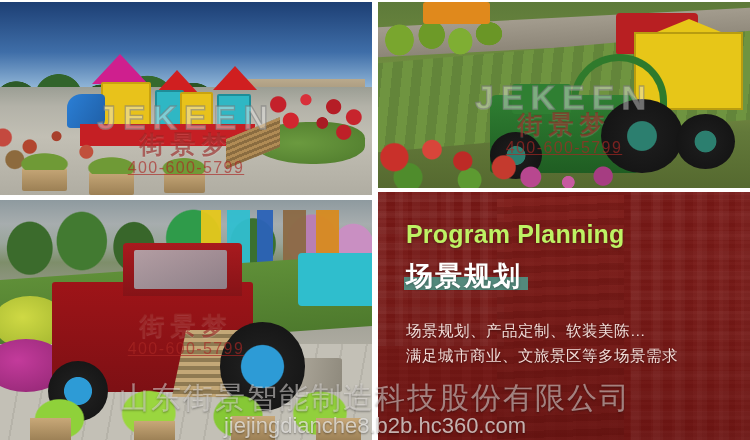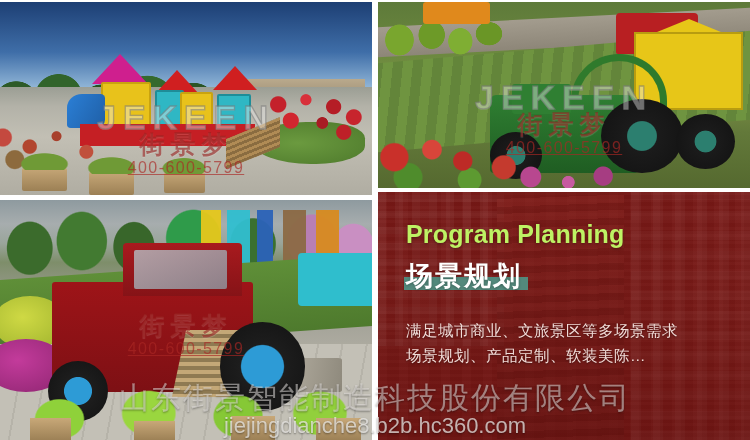--- a/index.html
+++ b/index.html
@@ -312,22 +312,22 @@
     <div class="bldgR"></div>
     <div class="tint"></div>
 
     <div class="panel-text">
       <div class="ptitle">Program Planning</div>
       <div class="ctitle-wrap">
         <div class="ctitle-bar"></div>
         <div class="ctitle">场景规划</div>
       </div>
       <div class="pdesc">
+        <div>场景规划、产品定制、软装美陈…</div>
         <div>满足城市商业、文旅景区等多场景需求</div>
-        <div>场景规划、产品定制、软装美陈…</div>
       </div>
     </div>
   </div>
 
   <div class="wm-bottom">
     <div class="wm-company">山东街景智能制造科技股份有限公司</div>
     <div class="wm-url">jiejingdianche8.b2b.hc360.com</div>
   </div>
 
 </div>

